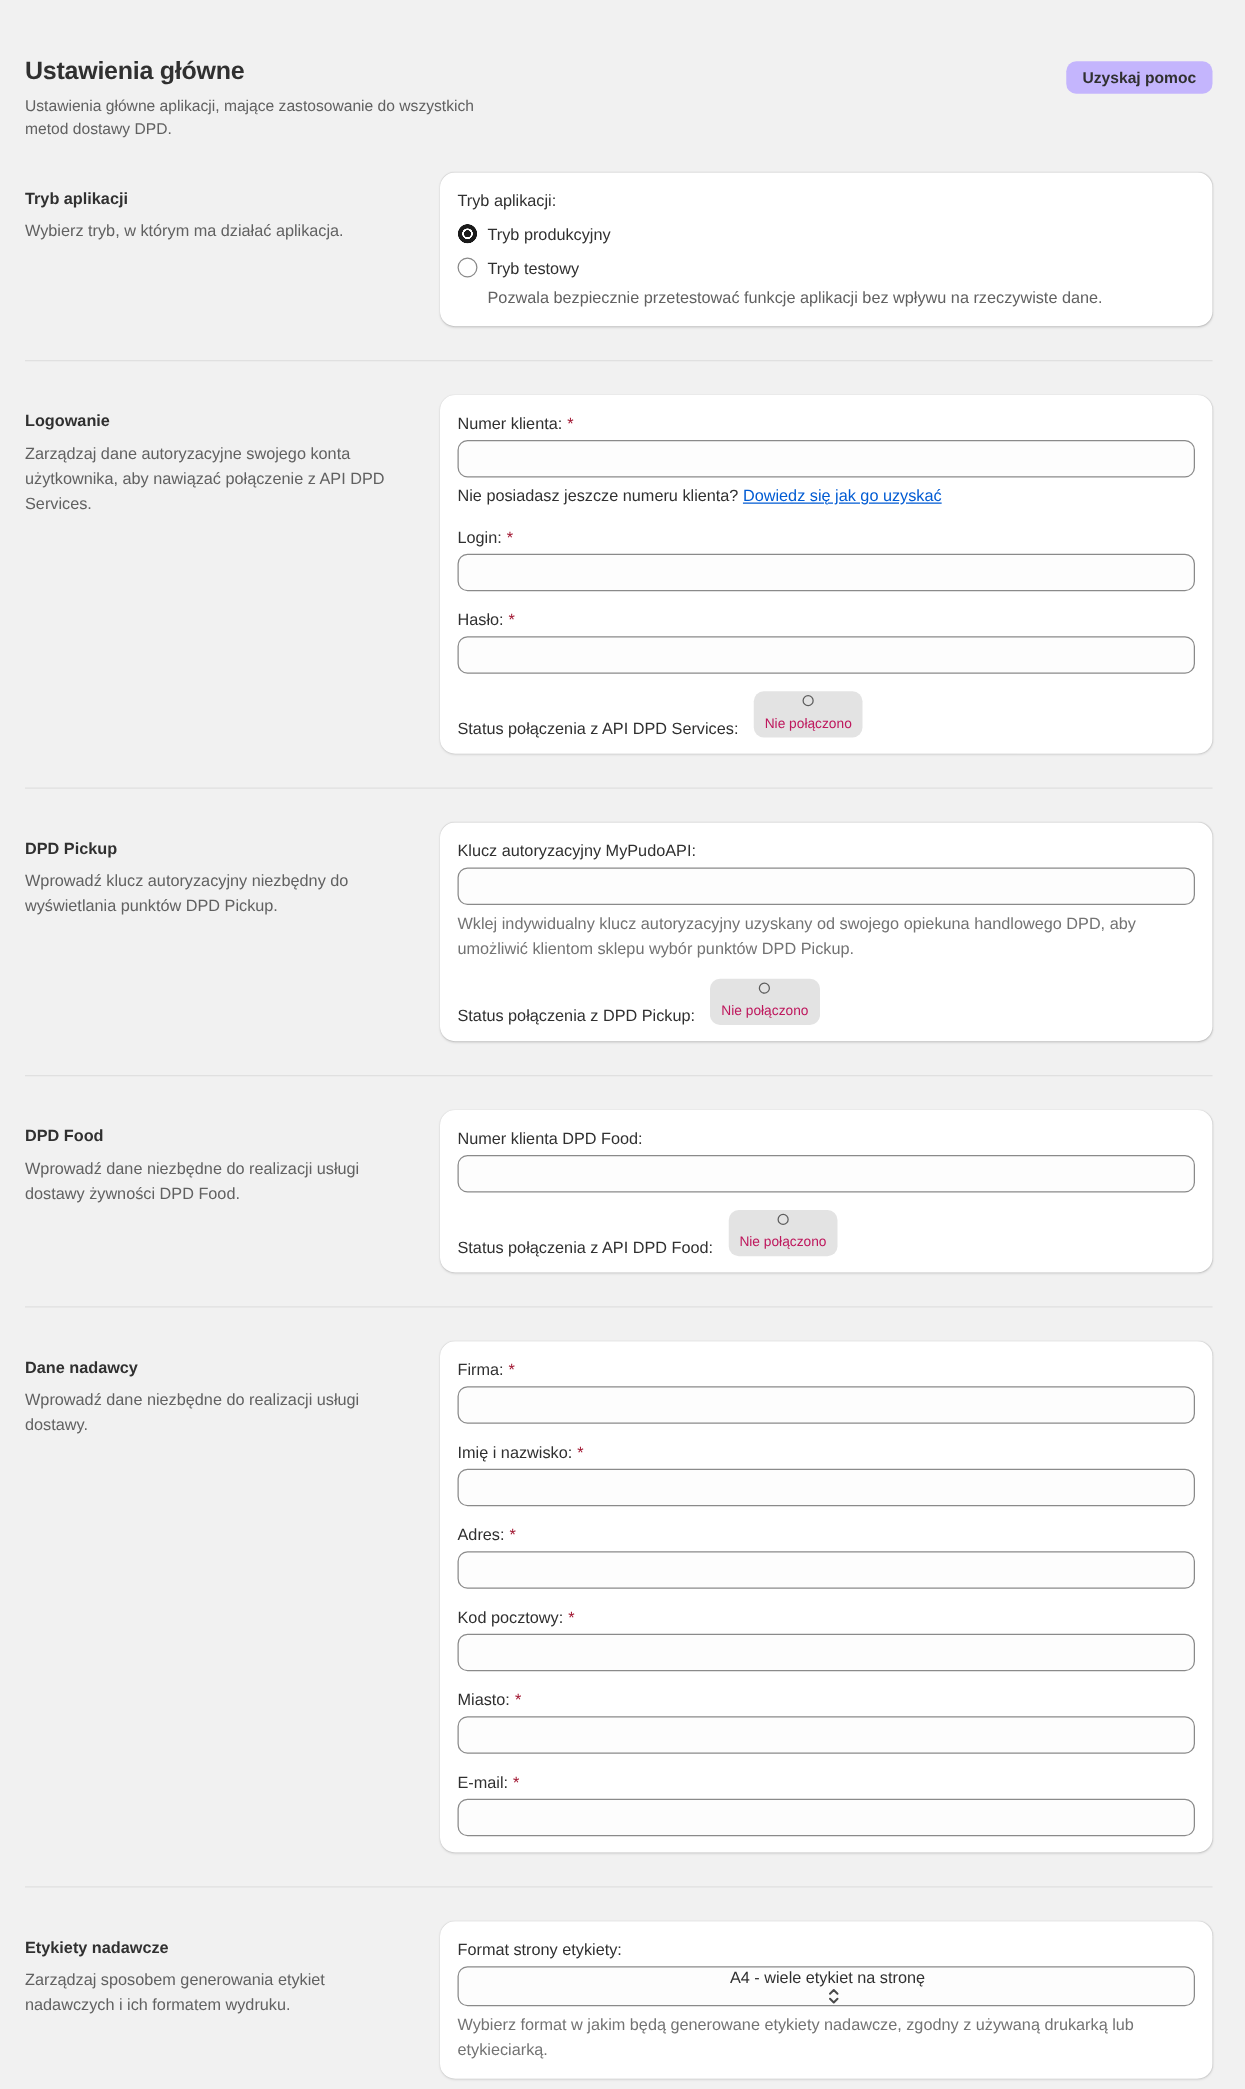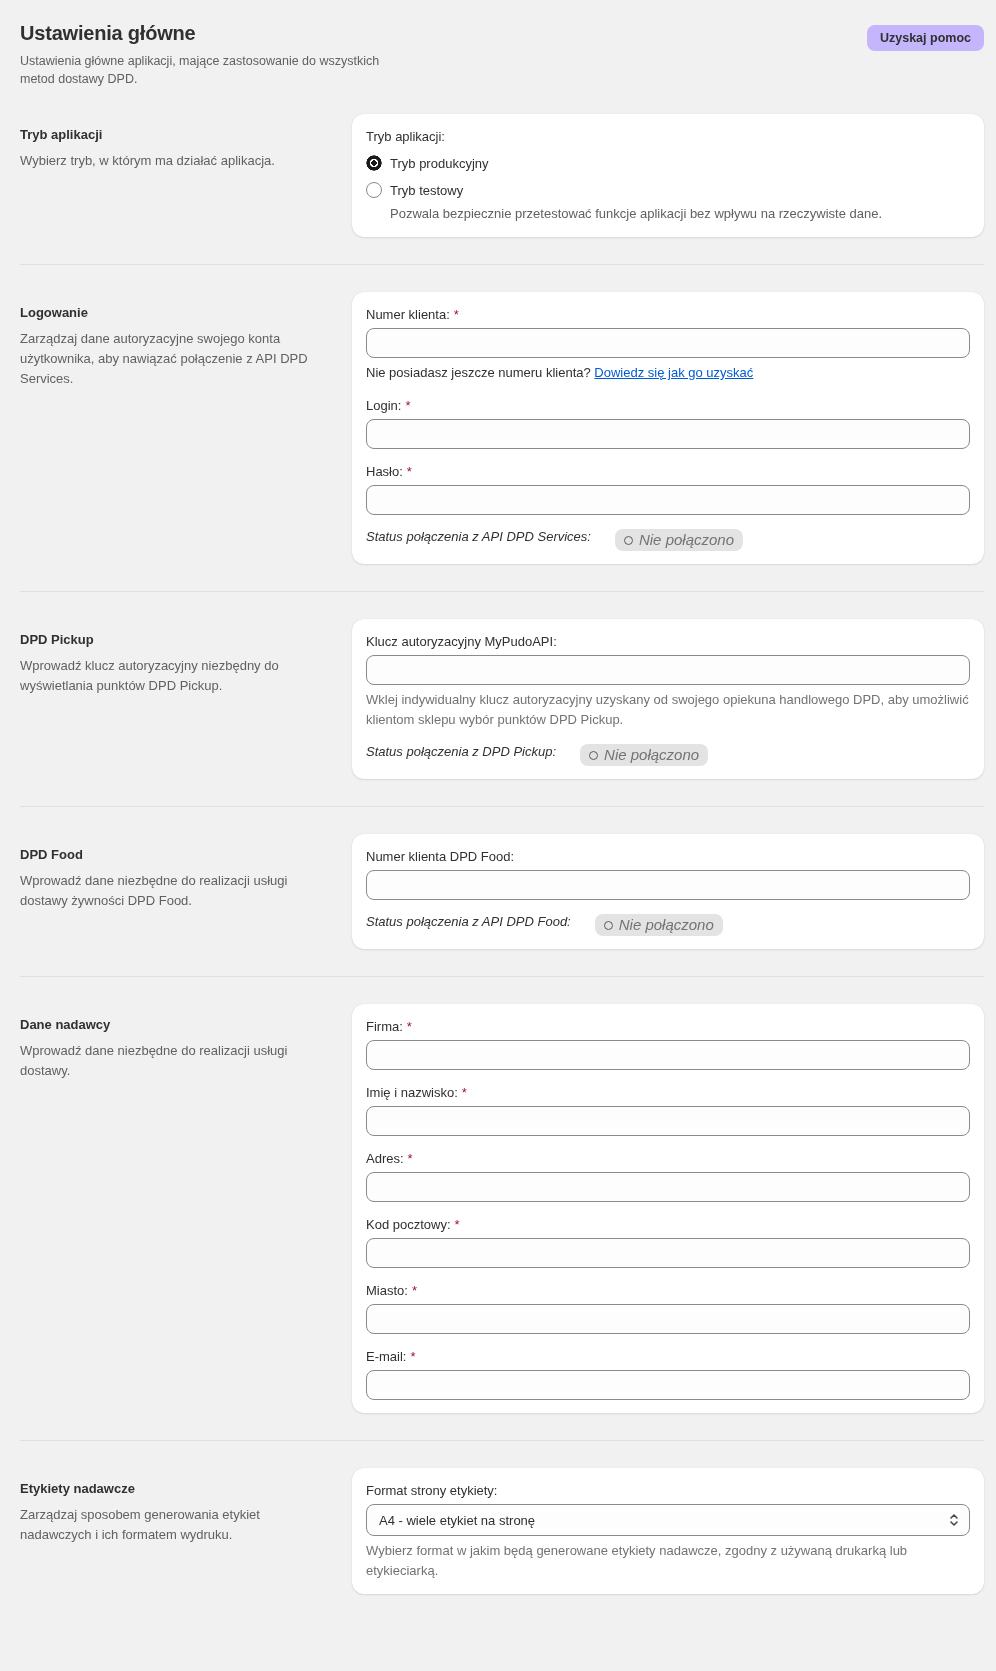--- a/index.html
+++ b/index.html
@@ -2,21 +2,21 @@
 <html lang="pl"><head>
 <meta charset="utf-8">
 <style>
   * { box-sizing: border-box; }
   html, body { margin: 0; padding: 0; background: #f1f1f1; }
   body {
     width: 996px; min-height: 1671px;
     font-family: "Liberation Sans", sans-serif;
     color: #303030; font-size: 13px;
   }
-  .page { padding: 0 12px 8px 20px; }
+  .page { padding: 0 26px 8px 20px; margin-top: 24px; }
 
   
   .page-header { display: flex; justify-content: space-between; align-items: flex-start; padding: 22px 0 26px; }
   .page-title { font-size: 20px; font-weight: 700; letter-spacing: -0.2px; margin: 0 0 7px; }
   .page-subtitle { margin: 0; font-size: 12.5px; line-height: 18px; color: #616161; max-width: 380px; }
   .help-btn {
     background: #c4b5fd; border: none; border-radius: 8px;
     padding: 6px 13px; margin-top: 3px;
     font-family: "Liberation Sans", sans-serif; font-size: 12.5px; font-weight: 600; color: #303030;
     cursor: pointer; white-space: nowrap;
@@ -51,33 +51,33 @@
   
   .radio-row { display: flex; align-items: center; gap: 8px; height: 22px; margin-top: 5px; cursor: pointer; }
   .radio { width: 16px; height: 16px; border-radius: 50%; border: 1px solid #898989; background: #fff; flex: none; }
   .radio.on {
     border: none;
     background: radial-gradient(circle, #1a1a1a 0 2.7px, #ffffff 2.9px 4.1px, #1a1a1a 4.4px 7.4px, rgba(0,0,0,0) 7.9px);
   }
   .radio-help { margin: 3px 0 0 24px; font-size: 13px; line-height: 20px; color: #616161; }
 
   
-  .status-row { display: flex; align-items: flex-start; gap: 24px; margin-top: 14px; font-size: 13px; font-style: italic; }
+  .status-row { display: flex; align-items: flex-end; gap: 12px; margin-top: 14px; font-size: 13px; }
   .badge {
     display: inline-flex; align-items: center; gap: 6px;
     background: #e3e3e3; border-radius: 8px; padding: 3px 9px;
-    font-size: 15px; color: #737373; line-height: 16px;
+    font-size: 11px; color: #be185d; line-height: 16px; flex-direction: column;
   }
   .badge-ring { width: 9px; height: 9px; border: 1.5px solid #5c5c5c; border-radius: 50%; flex: none; }
 
   
   .select {
     display: flex; align-items: center; justify-content: space-between;
     height: 32px; border: 1px solid #8a8a8a; border-radius: 8px; background: #fdfdfd;
-    padding: 0 10px 0 12px; font-size: 13px; cursor: pointer;
+    padding: 0 10px 0 12px; font-size: 13px; cursor: pointer; flex-direction: column;
   }
   .select-caret { flex: none; margin-left: 10px; }
 </style>
 </head>
 <body>
 
 <div class="page">
 
   <header class="page-header">
     <div>

